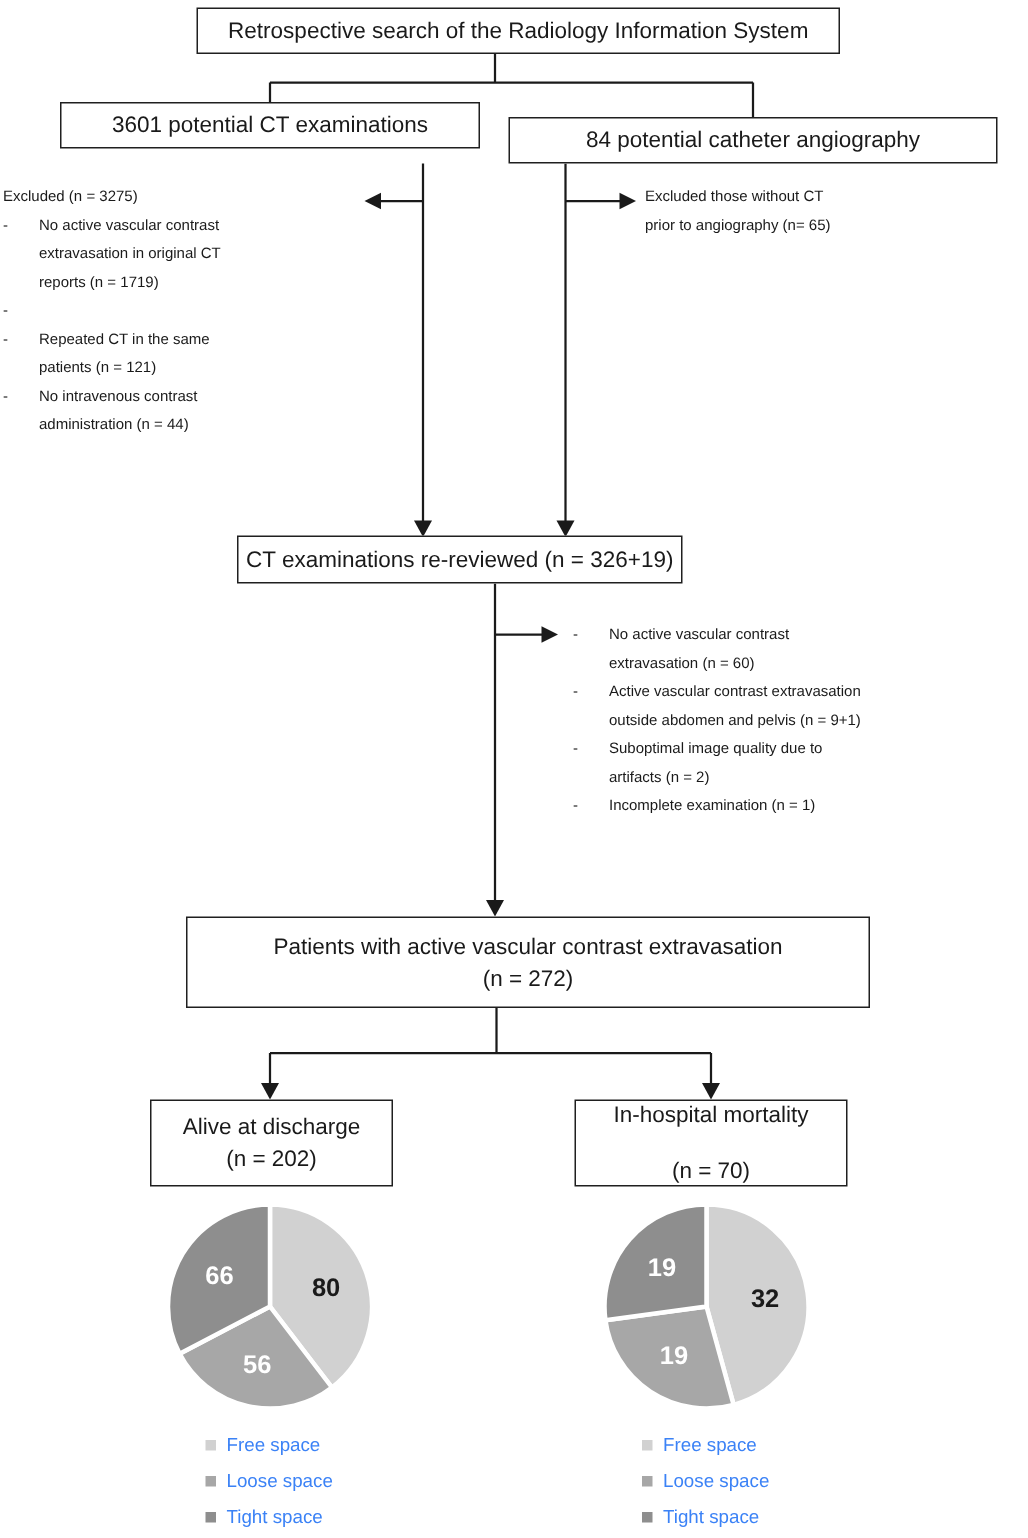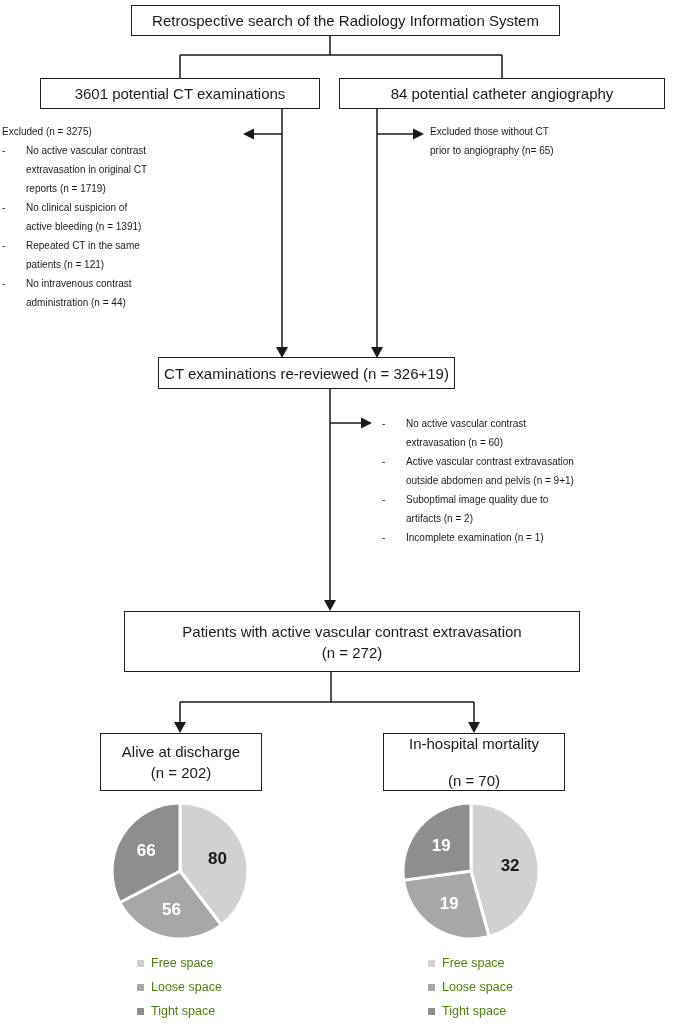--- a/index.html
+++ b/index.html
@@ -12,21 +12,21 @@
     position:absolute;border:1.5px solid #1f1f1f;background:#fff;
     display:flex;flex-direction:column;justify-content:center;align-items:center;
     text-align:center;font-size:15px;line-height:21px;box-sizing:border-box;
     padding:2px 0;
   }
   .note{position:absolute;font-size:10px;line-height:19px;}
   .note .ttl{white-space:pre-line;}
   .note .item{display:flex;}
   .note .dash{flex:0 0 24px;}
   .note .txt{white-space:pre-line;}
-  .legend{position:absolute;font-size:12.5px;color:#4d7c0f;}
+  .legend{position:absolute;font-size:12.5px;color:#3b82f6;}
   .legend .legend-item{display:flex;align-items:center;height:24px;}
   .legend .swatch{width:7px;height:7px;margin-right:7px;display:inline-block;}
   .pie-label{font-size:17px;font-weight:bold;}
 </style>
 </head>
 <body>
 
 <div class="canvas">
 
   <svg class="overlay" viewBox="0 0 685 1025" xmlns="http://www.w3.org/2000/svg">
@@ -71,40 +71,38 @@
         <text x="449.3" y="903.9" text-anchor="middle" dominant-baseline="central" fill="#ffffff" class="pie-label">19</text>
         <path d="M471,871 L403.62,880.13 A68,68 0 0 1 471.00,803.00 Z" fill="#8e8e8e" stroke="#ffffff" stroke-width="3" stroke-linejoin="round"></path>
         <text x="441.3" y="845.1" text-anchor="middle" dominant-baseline="central" fill="#ffffff" class="pie-label">19</text>
       </g>
   </svg>
 
   <div class="box" style="left:131px;top:5px;width:429px;height:31px;">
     <div>Retrospective search of the Radiology Information System</div>
   </div>
 
-  <div class="box" style="left:40px;top:78px;width:280px;height:31px;">
+  <div class="box" style="left:40px;top:68px;width:280px;height:31px;">
     <div>3601 potential CT examinations</div>
   </div>
 
   <div class="box" style="left:339px;top:78px;width:326px;height:31px;">
     <div>84 potential catheter angiography</div>
   </div>
 
   <div class="note" style="left:2px;top:122px;width:245px;">
     <div class="ttl">Excluded (n = 3275)</div>
     <div class="item">
       <span class="dash">-</span>
       <span class="txt">No active vascular contrast
 extravasation in original CT
 reports (n = 1719)</span>
     </div>
     <div class="item">
       <span class="dash">-</span>
-      <span class="txt">No clinical suspicion of
-active bleeding (n = 1391)</span>
     </div>
     <div class="item">
       <span class="dash">-</span>
       <span class="txt">Repeated CT in the same
 patients (n = 121)</span>
     </div>
     <div class="item">
       <span class="dash">-</span>
       <span class="txt">No intravenous contrast
 administration (n = 44)</span>

